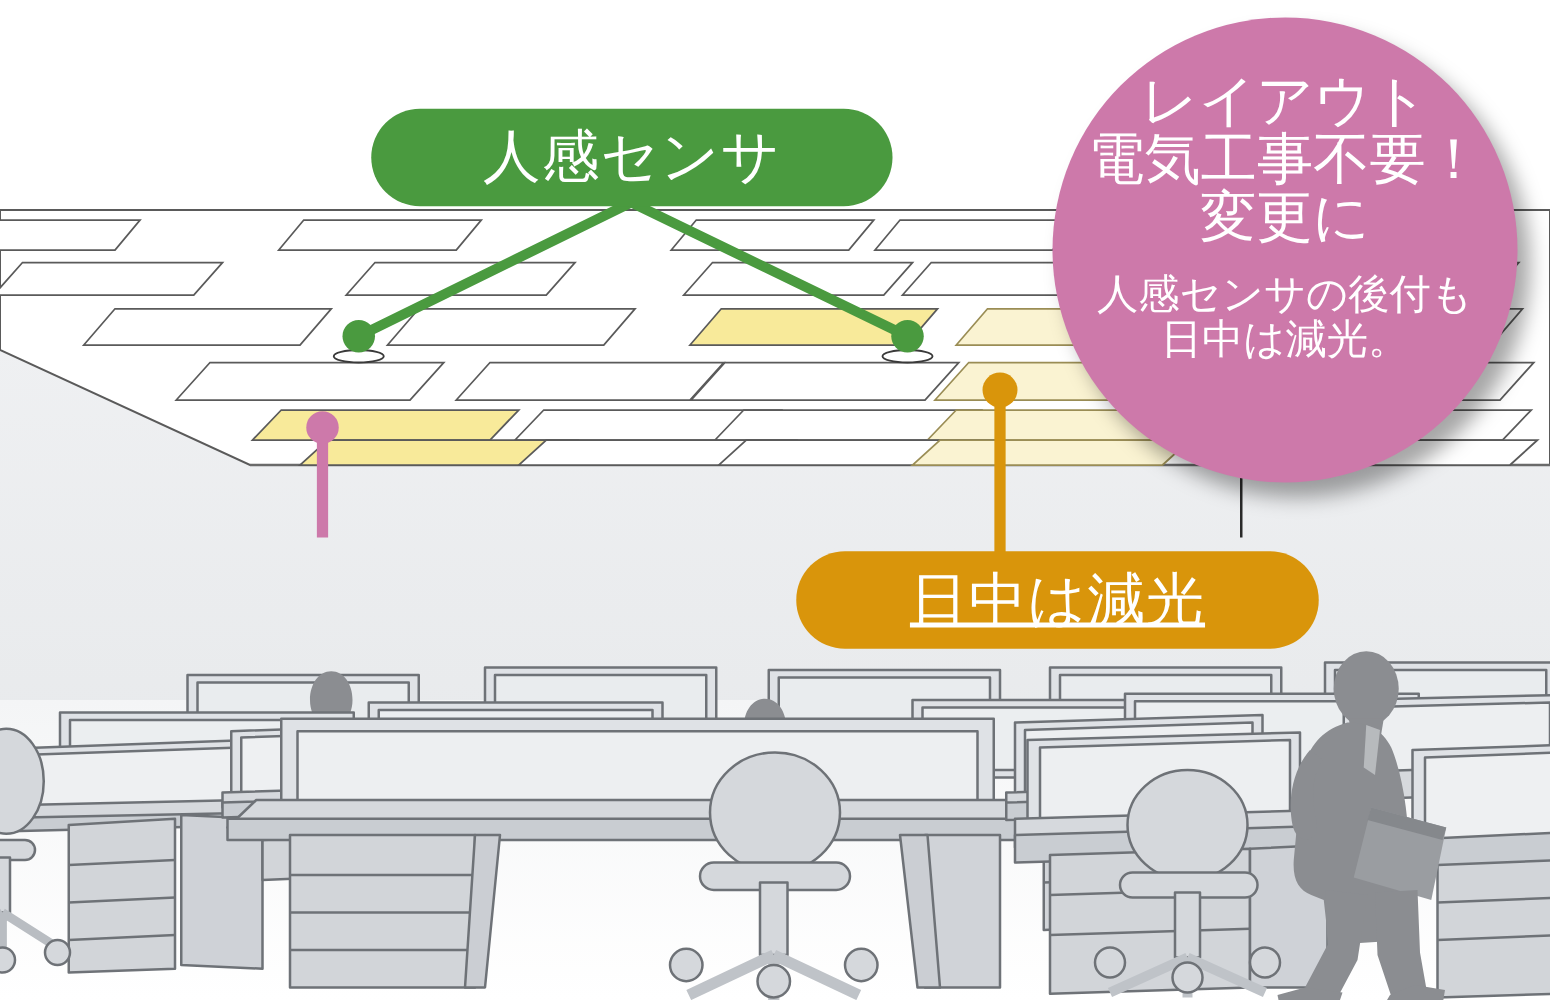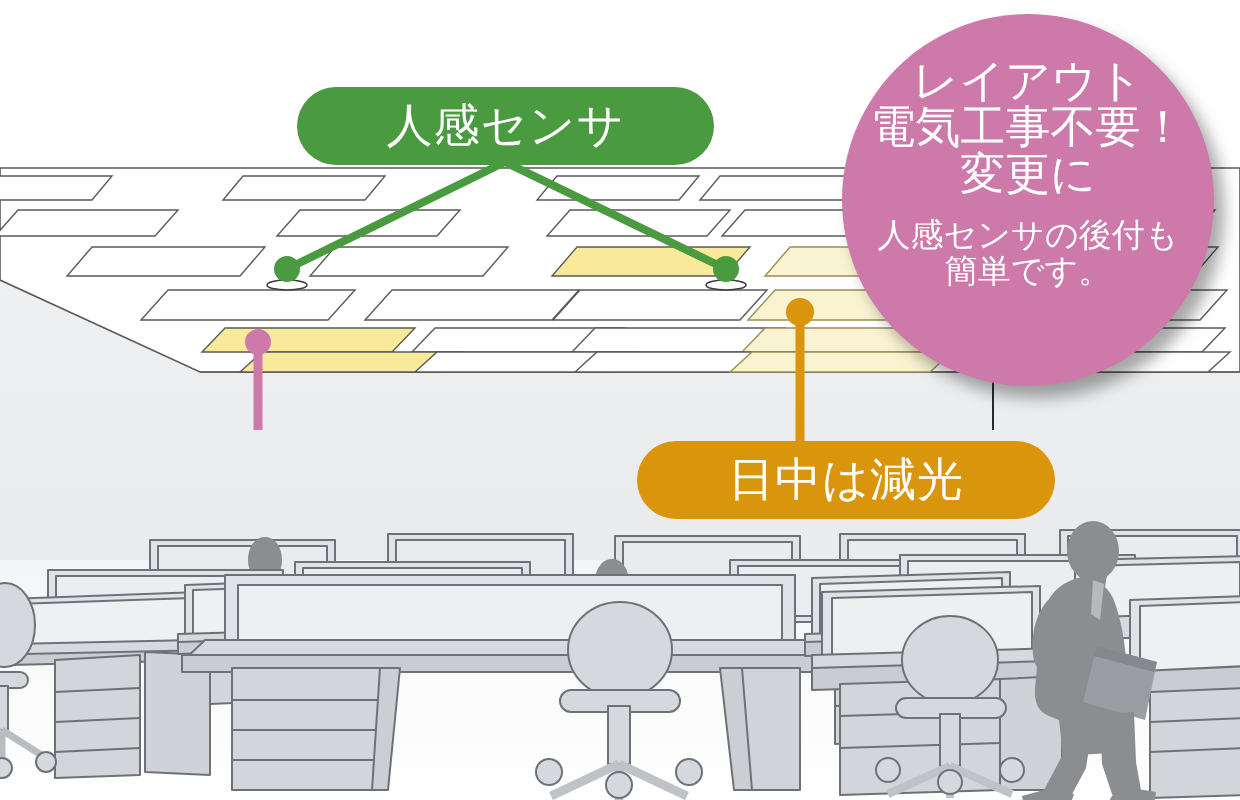--- a/index.html
+++ b/index.html
@@ -31,20 +31,21 @@
   }
   .pill-full{
     left:110px;top:422px;width:418px;height:78px;
     background:#cd79aa;
     font-size:46px;
   }
   .pill-dim{
     left:637px;top:441px;width:418px;height:78px;
     background:#d9950b;
     font-size:46px;
+    text-decoration:underline;
   }
 
   
   .bubble{
     position:absolute;
     left:842px;top:14px;
     width:372px;height:372px;
     border-radius:50%;
     background:#cd79aa;
     box-shadow:10px 12px 16px rgba(0,0,0,0.35);
@@ -335,16 +336,16 @@
   <div class="pill pill-dim">
     <span>日中は減光</span>
   </div>
 
   <div class="bubble">
     <div class="big">レイアウト</div>
     <div class="big">電気工事不要！</div>
     <div class="big">変更に</div>
     <div class="gap"></div>
     <div class="small">人感センサの後付も</div>
-    <div class="small">簡単です。</div>
+    <div class="small">日中は減光。</div>
   </div>
 
 </div>
 
 </body></html>

